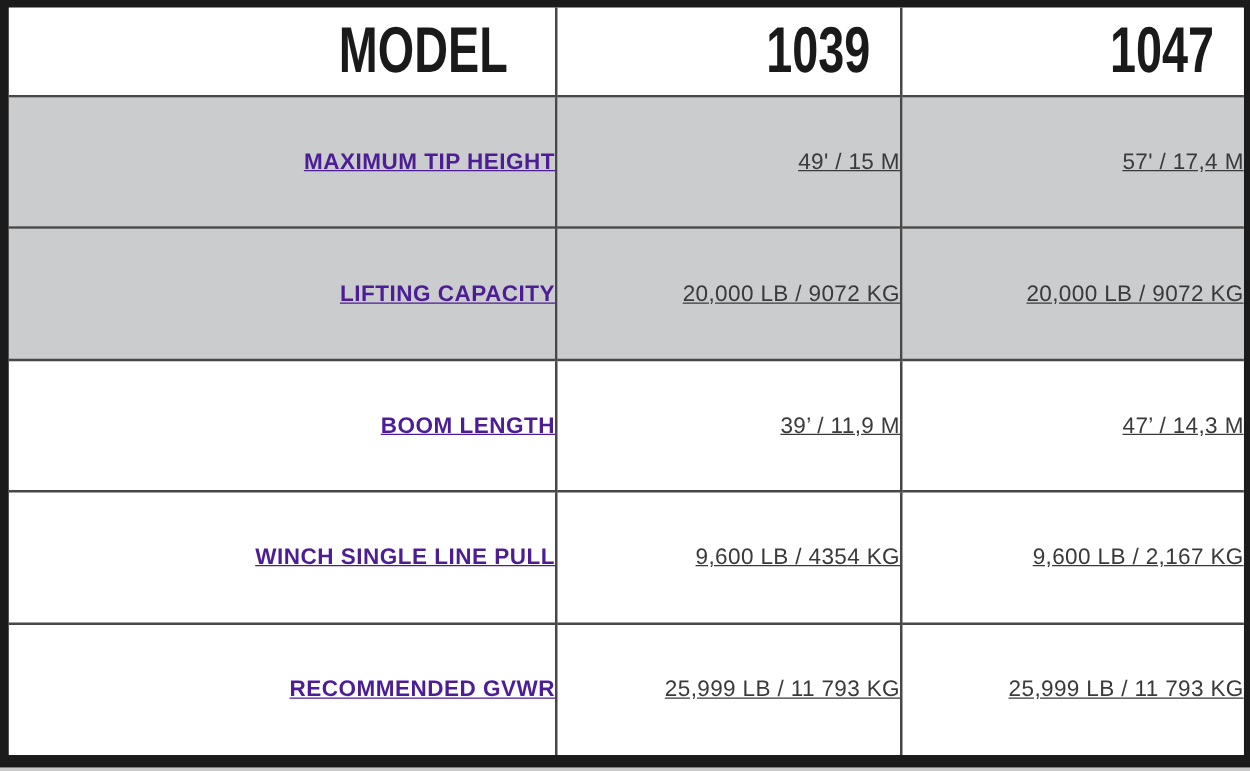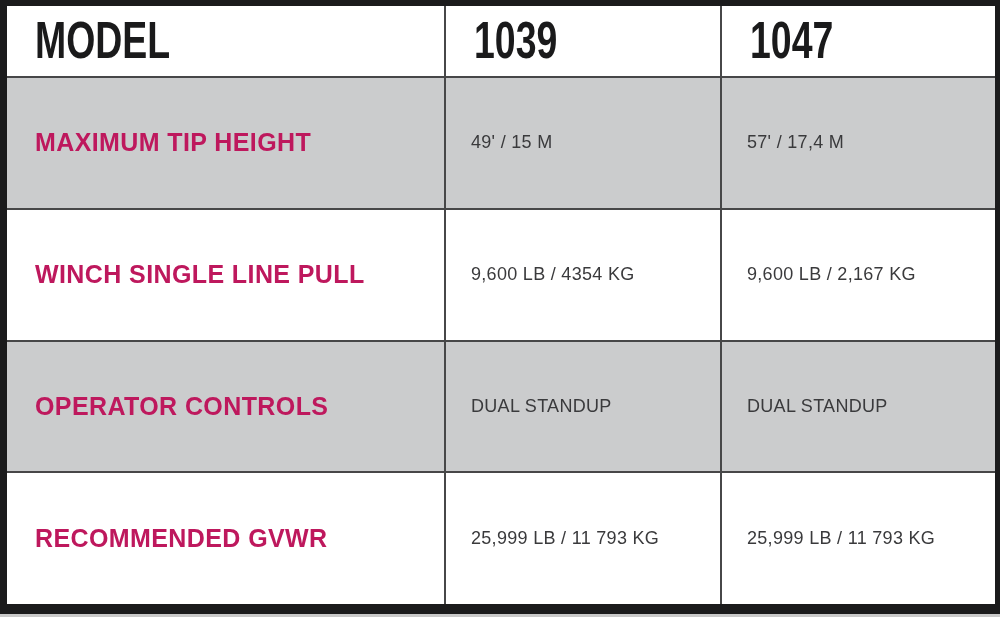--- a/index.html
+++ b/index.html
@@ -25,24 +25,25 @@
     border-collapse: collapse;
     table-layout: fixed;
   }
   col.c-label { width: 438px; }
   col.c-m1    { width: 276px; }
   col.c-m2    { width: 274px; }
 
   th, td {
     border: 2px solid #474748;
     padding: 0 0 0 28px;
-    text-align: left;
+    text-align: right;
     vertical-align: middle;
     white-space: nowrap;
     overflow: hidden;
+    text-decoration: underline;
   }
   
   tr > *:first-child { border-left: none; }
   tr > *:last-child  { border-right: none; }
   thead tr > * { border-top: none; }
   tbody tr:last-child > * { border-bottom: none; }
 
   thead tr { height: 71px; }
   tbody tr { height: 52px; }
 
@@ -57,22 +58,22 @@
     letter-spacing: 0px;
     transform: scale(0.78, 1.08);
     transform-origin: left center;
     line-height: 1;
   }
   td.cell-value, td.cell-label { background: #ffffff; }
   tbody tr.alt td { background: #cbcccd; }
 
   td.cell-label {
     font-weight: bold;
-    font-size: 25px;
-    color: #be185d;
+    font-size: 18px;
+    color: #4c1d95;
     letter-spacing: 0.4px;
   }
   td.cell-value {
     font-size: 18px;
     color: #3a3a3c;
     padding-left: 25px;
     letter-spacing: 0.3px;
   }
 </style>
 </head>
@@ -91,29 +92,34 @@
         <th><span class="hdr-text">1039</span></th>
         <th><span class="hdr-text">1047</span></th>
       </tr>
     </thead>
     <tbody>
       <tr class="alt">
         <td class="cell-label">MAXIMUM TIP HEIGHT</td>
         <td class="cell-value">49' / 15 M</td>
         <td class="cell-value">57' / 17,4 M</td>
       </tr>
+      <tr class="alt">
+        <td class="cell-label">LIFTING CAPACITY</td>
+        <td class="cell-value">20,000 LB / 9072 KG</td>
+        <td class="cell-value">20,000 LB / 9072 KG</td>
+      </tr>
+      <tr>
+        <td class="cell-label">BOOM LENGTH</td>
+        <td class="cell-value">39’ / 11,9 M</td>
+        <td class="cell-value">47’ / 14,3 M</td>
+      </tr>
       <tr>
         <td class="cell-label">WINCH SINGLE LINE PULL</td>
         <td class="cell-value">9,600 LB / 4354 KG</td>
         <td class="cell-value">9,600 LB / 2,167 KG</td>
-      </tr>
-      <tr class="alt">
-        <td class="cell-label">OPERATOR CONTROLS</td>
-        <td class="cell-value">DUAL STANDUP</td>
-        <td class="cell-value">DUAL STANDUP</td>
       </tr>
       <tr>
         <td class="cell-label">RECOMMENDED GVWR</td>
         <td class="cell-value">25,999 LB / 11 793 KG</td>
         <td class="cell-value">25,999 LB / 11 793 KG</td>
       </tr>
     </tbody>
   </table>
 </div>
 

